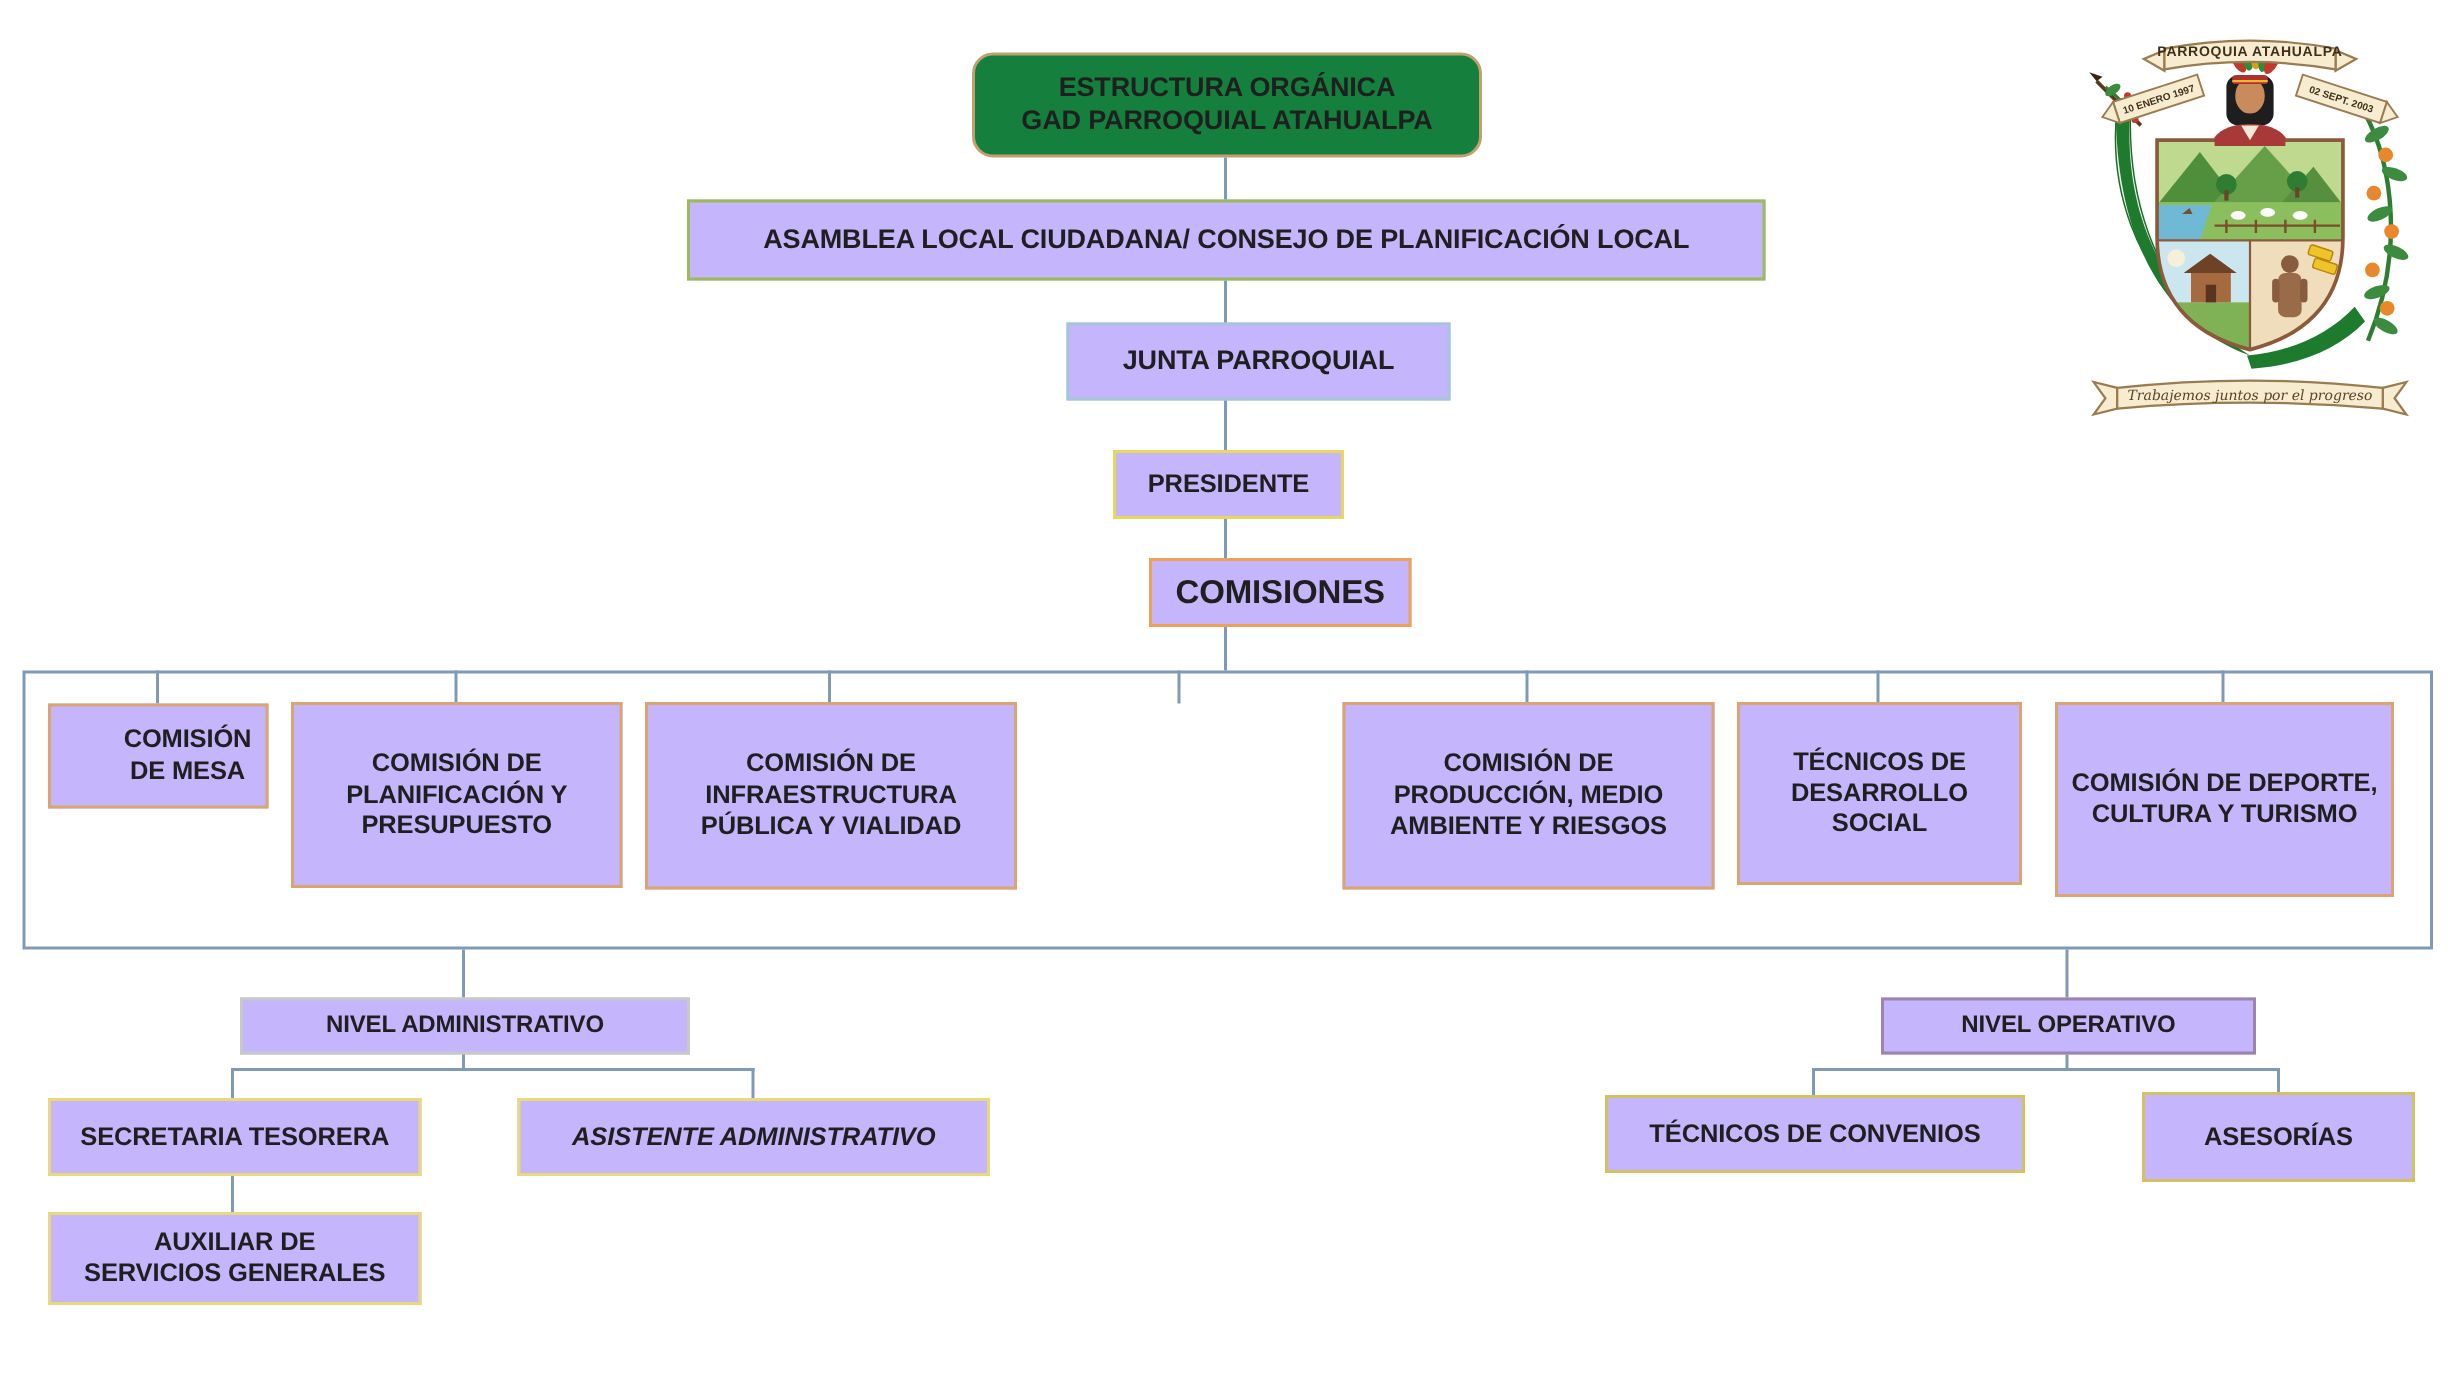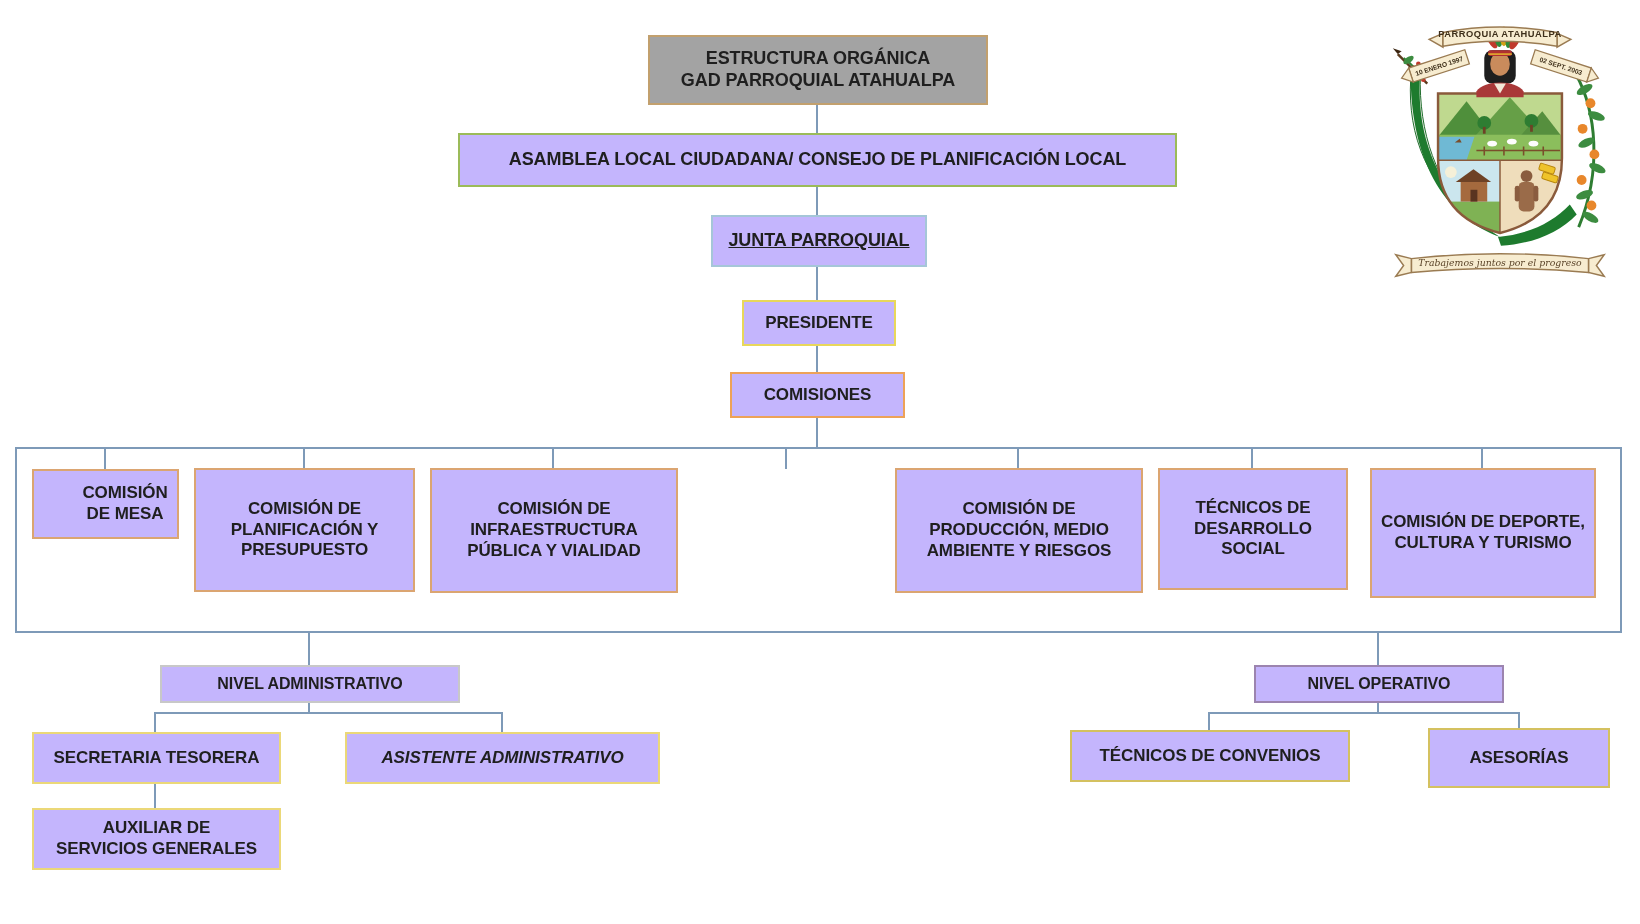--- a/index.html
+++ b/index.html
@@ -8,40 +8,40 @@
   .box{
     position:absolute;background:#c4b5fd;border:2px solid #999;
     display:flex;align-items:center;justify-content:center;text-align:center;
     font-weight:700;line-height:1.22;letter-spacing:-0.1px;
     padding:2px 6px;box-sizing:border-box;
   }
   .pre{white-space:pre-line;}
   .vline{position:absolute;width:2px;background:var(--line);}
   .hline{position:absolute;height:2px;background:var(--line);}
   .container-box{position:absolute;border:2px solid var(--line);box-sizing:border-box;background:transparent;}
-  .root{border-color:var(--root_border);font-size:18px;background:#a3a3a3;}
+  .root{border-color:var(--root_border);font-size:18px;background:#15803d;border-radius:14px;}
   .asamblea{border-color:var(--asamblea_border);font-size:18px;}
   .junta{border-color:var(--junta_border);font-size:18px;}
   .presidente{border-color:var(--presidente_border);font-size:17px;}
-  .comisiones{border-color:var(--comisiones_border);font-size:17px;}
+  .comisiones{border-color:var(--comisiones_border);font-size:22px;margin-left:36px;}
   .commission{border-color:var(--commission_border);font-size:17px;}
   .nivel-admin{border-color:var(--admin_border);font-size:16px;}
   .nivel-oper{border-color:var(--operativo_border);font-size:16px;}
   .staff{border-color:var(--staff_border);font-size:17px;}
   .staff2{border-color:var(--staff2_border);font-size:17px;}
 </style>
 </head>
 <body>
 
 <div class="canvas">
 
   <div class="box root pre" style="left:648px;top:35px;width:340px;height:70px;">ESTRUCTURA ORGÁNICA
 GAD PARROQUIAL ATAHUALPA</div>
   <div class="box asamblea" style="left:458px;top:133px;width:719px;height:54px;">ASAMBLEA LOCAL CIUDADANA/ CONSEJO DE PLANIFICACIÓN LOCAL</div>
-  <div class="box junta" style="left:711px;top:215px;width:216px;height:52px;text-decoration:underline;">JUNTA PARROQUIAL</div>
+  <div class="box junta" style="left:711px;top:215px;width:256px;height:52px;">JUNTA PARROQUIAL</div>
   <div class="box presidente" style="left:742px;top:300px;width:154px;height:46px;">PRESIDENTE</div>
   <div class="box comisiones" style="left:730px;top:372px;width:175px;height:46px;">COMISIONES</div>
 
   <div class="vline" style="left:816px;top:105px;height:28px;"></div>
   <div class="vline" style="left:816px;top:187px;height:28px;"></div>
   <div class="vline" style="left:816px;top:267px;height:33px;"></div>
   <div class="vline" style="left:816px;top:346px;height:26px;"></div>
   <div class="vline" style="left:816px;top:418px;height:29px;"></div>
 
   <div class="container-box" style="left:15px;top:447px;width:1607px;height:186px;"></div>

